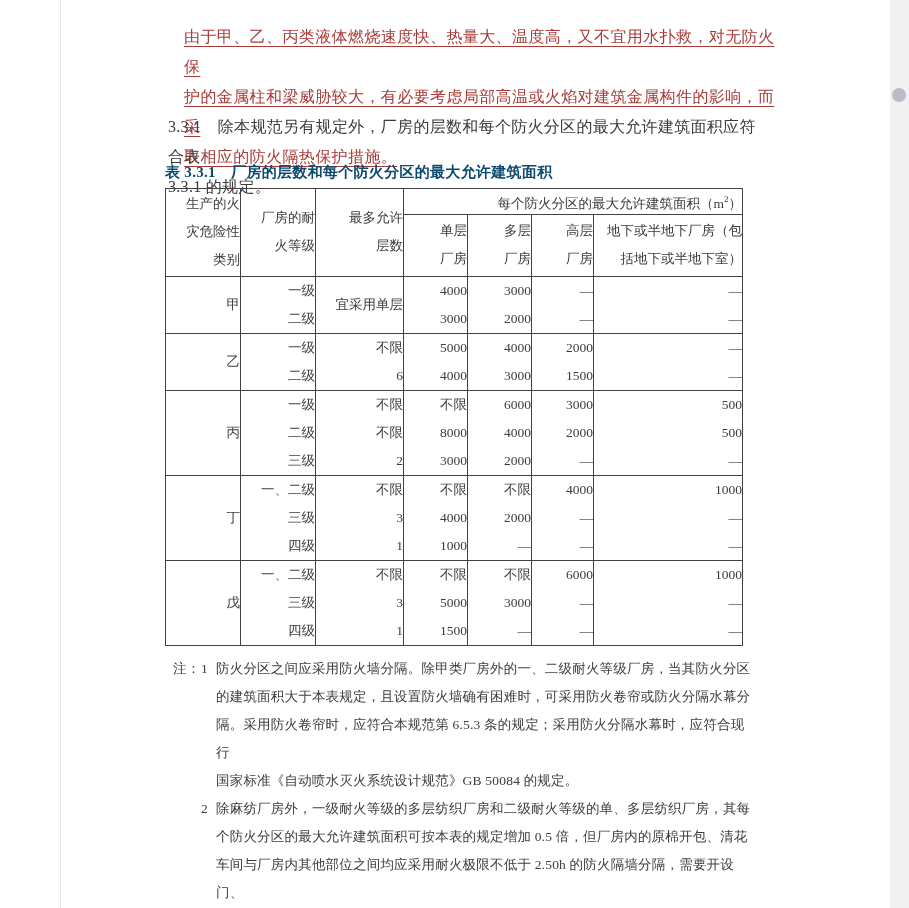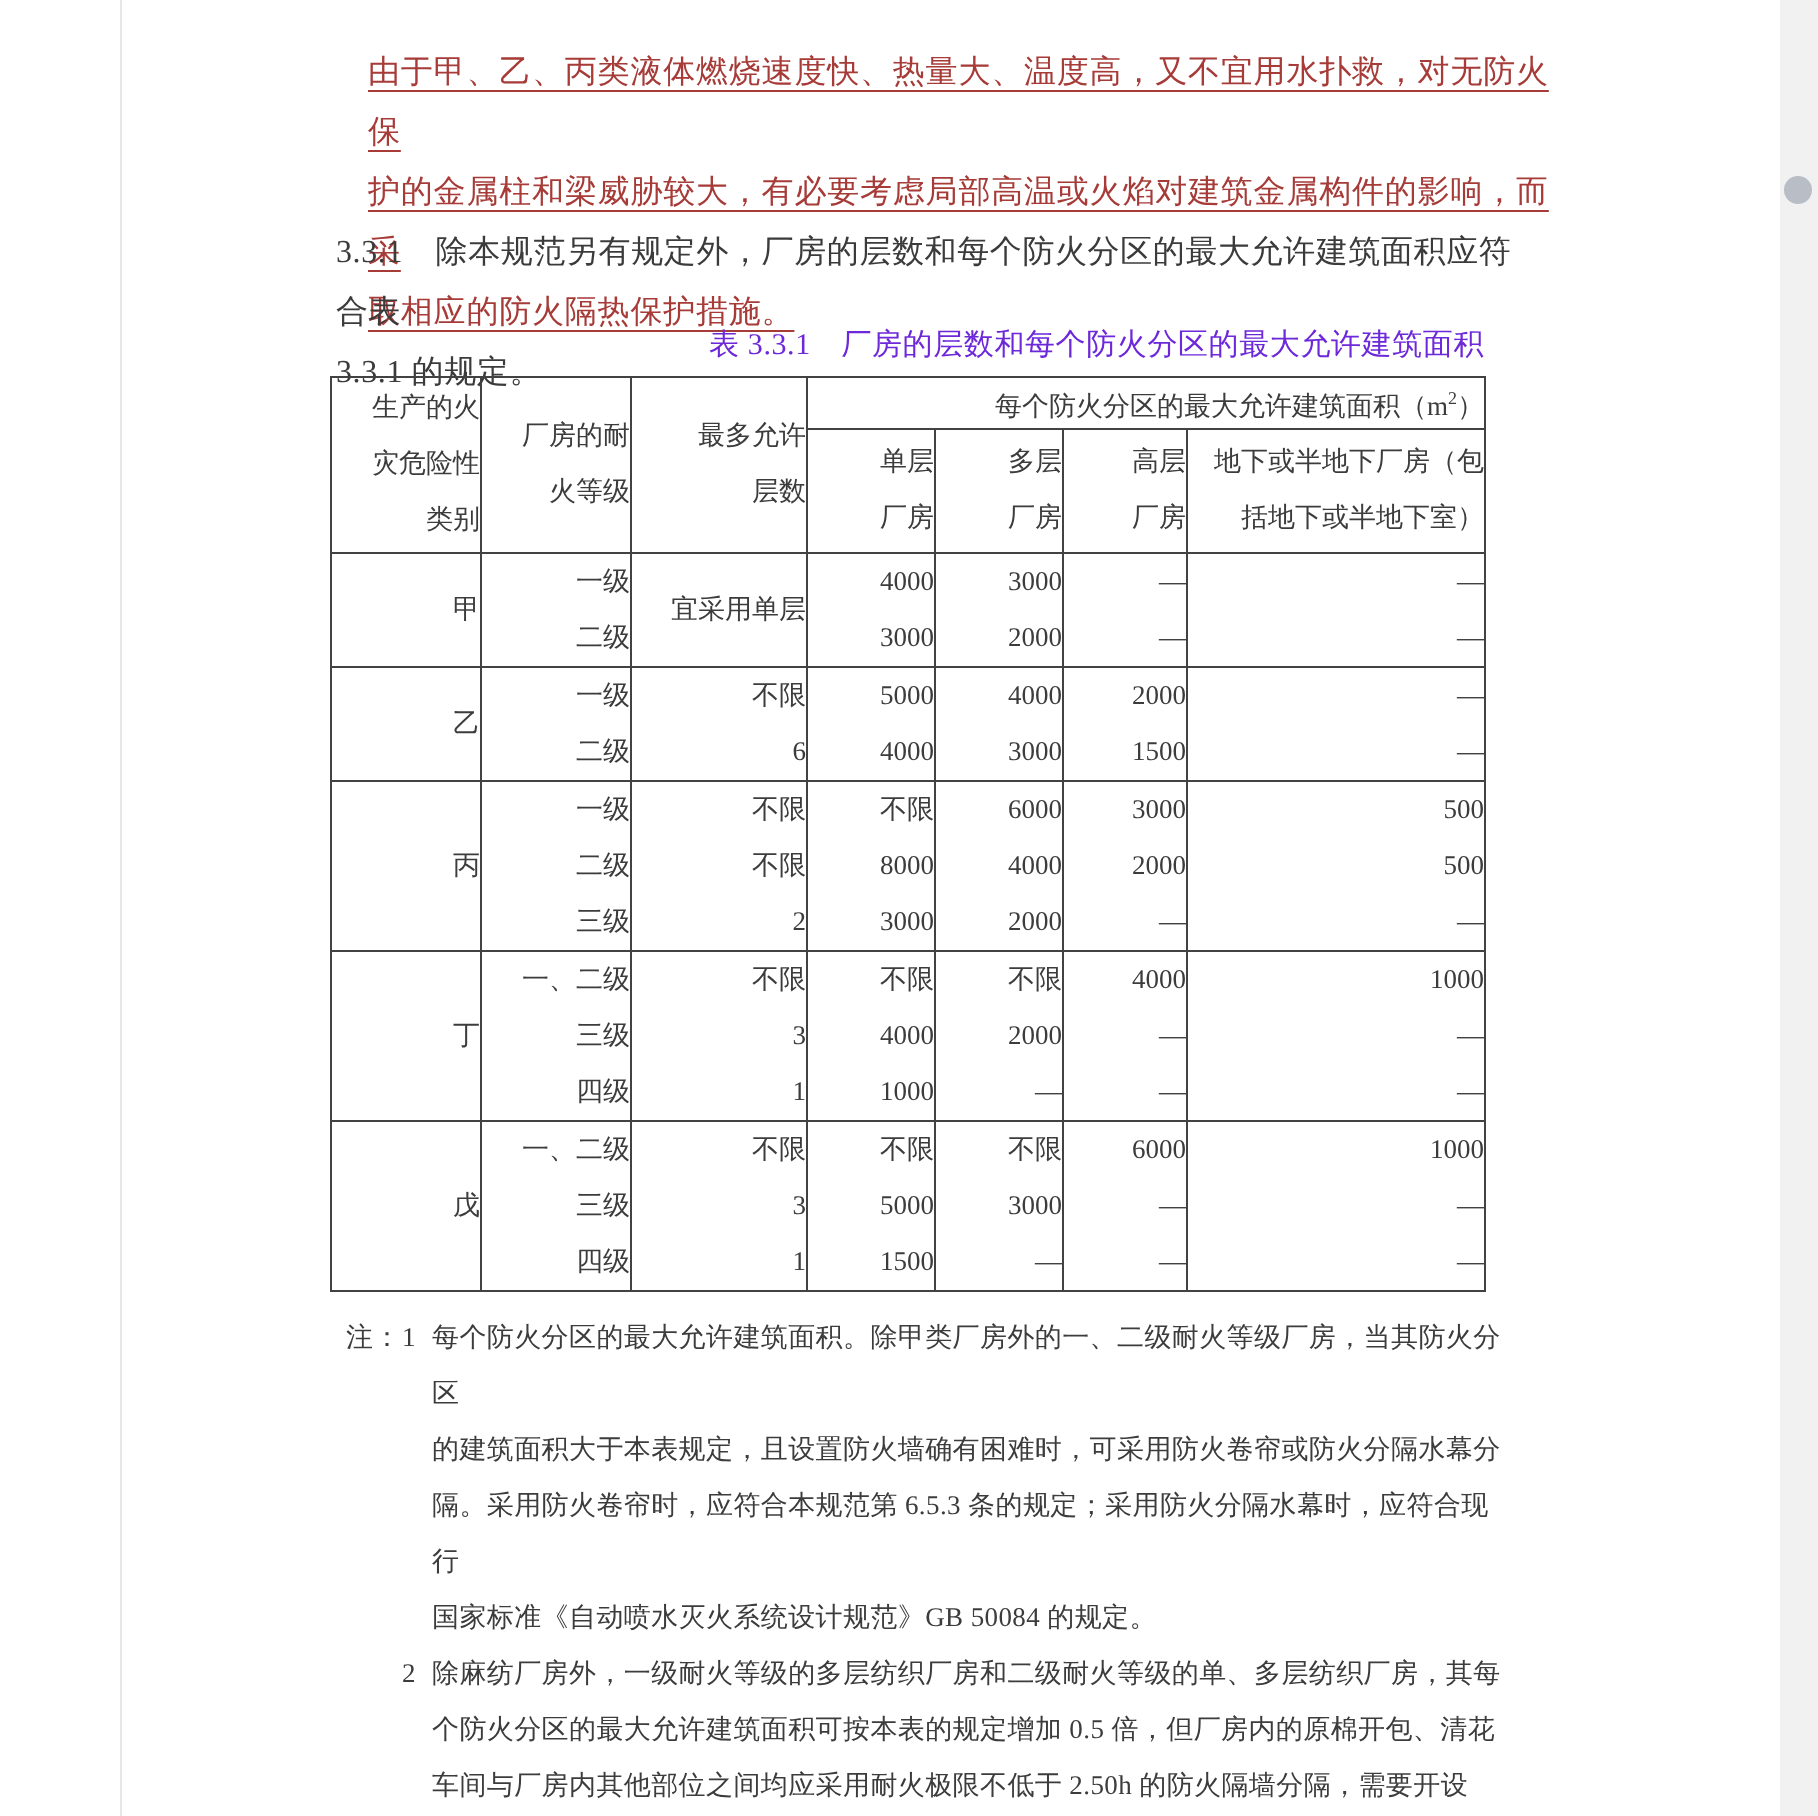--- a/index.html
+++ b/index.html
@@ -13,22 +13,22 @@
   .scroll-thumb { position:absolute; left:2px; top:88px; width:14px; height:14px; border-radius:50%; background:#b9bdc6; }
 
   .content { position:absolute; left:168px; top:0; width:594px; }
 
   .red-para { position:absolute; top:22px; left:16px; width:594px; font-size:16px; letter-spacing:0.4px; }
   .red-para .ln { line-height:30px; text-decoration:underline; text-underline-offset:4px; }
 
   .clause { position:absolute; top:112px; left:0; width:594px; font-size:16px; letter-spacing:0.3px; color:#3b3b3b; }
   .clause .ln { line-height:30px; }
 
-  .caption { position:absolute; top:163px; left:-3px; width:577px; text-align:right;
-             font-weight:normal; font-size:15px; color:#6d28d9; letter-spacing:0.3px; }
+  .caption { position:absolute; top:163px; left:-3px; width:577px; text-align:left;
+             font-weight:bold; font-size:15px; color:#0c4a6e; letter-spacing:0.3px; }
 
   table.t { position:absolute; top:188px; left:-3px; width:577px; border-collapse:collapse; table-layout:fixed;
             font-size:13.5px; color:#3c3c3c; }
   table.t th, table.t td { border:1px solid #424242; padding:0; font-weight:normal; text-align:right; vertical-align:middle; }
   table.t .ln { line-height:28px; }
   th.group { height:19px; line-height:20px; }
   th.group sup { font-size:9px; }
   tr.subhead th { height:62px; }
   th.c7sub { text-align:left; padding:0 4px 0 7px; }
   tbody td { padding:0 2px;margin-left:40px; }
@@ -272,21 +272,21 @@
             </td>
           </tr>
         </tbody>
     </table>
 
     <div class="notes" id="notes">
         <div class="note">
           <span class="pre">注：</span>
           <span class="num">1</span>
           <div class="nbody">
-            <div class="ln">每个防火分区的最大允许建筑面积。除甲类厂房外的一、二级耐火等级厂房，当其防火分区</div>
+            <div class="ln">防火分区之间应采用防火墙分隔。除甲类厂房外的一、二级耐火等级厂房，当其防火分区</div>
             <div class="ln">的建筑面积大于本表规定，且设置防火墙确有困难时，可采用防火卷帘或防火分隔水幕分</div>
             <div class="ln">隔。采用防火卷帘时，应符合本规范第 6.5.3 条的规定；采用防火分隔水幕时，应符合现行</div>
             <div class="ln">国家标准《自动喷水灭火系统设计规范》GB 50084 的规定。</div>
           </div>
         </div>
         <div class="note">
           <span class="pre"></span>
           <span class="num">2</span>
           <div class="nbody">
             <div class="ln">除麻纺厂房外，一级耐火等级的多层纺织厂房和二级耐火等级的单、多层纺织厂房，其每</div>

